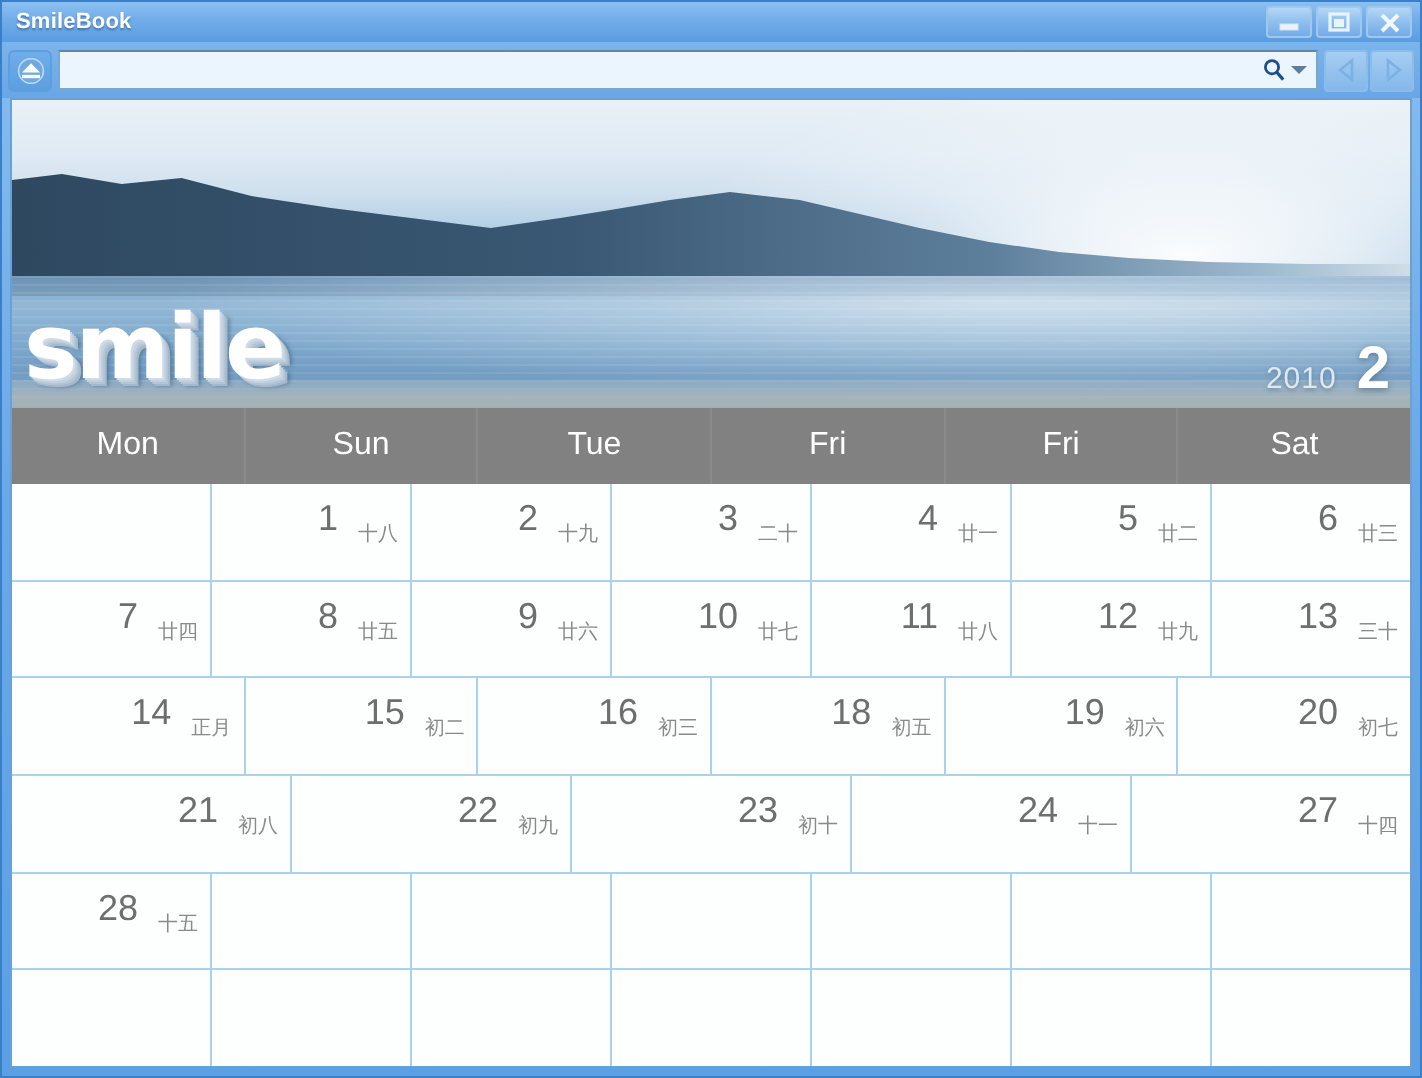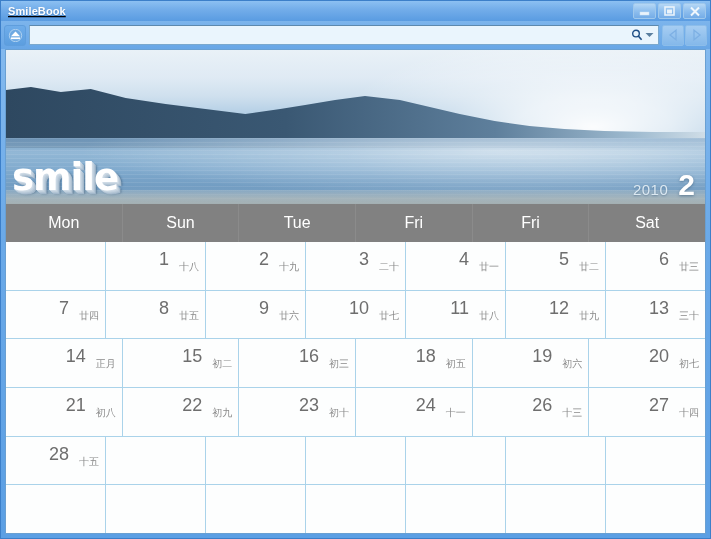--- a/index.html
+++ b/index.html
@@ -30,21 +30,20 @@
   
   .titlebar {
     position: relative;
     height: 20px;
     flex: 0 0 20px;
     background: linear-gradient(180deg,#8cc0f2 0%,#74aeea 40%,#5e9fe3 90%,#5b9ce1 100%);
     display: flex;
     align-items: center;
     padding-left: 7px;
     box-sizing: border-box;
-    text-decoration: underline;
   }
   .title-text {
     color: #ffffff;
     font-size: 11px;
     font-weight: bold;
     letter-spacing: 0.1px;
     text-shadow: 0 1px 1px rgba(40,80,130,0.55);
     white-space: nowrap;
   }
   .win-buttons {
@@ -195,21 +194,21 @@
       radial-gradient(ellipse at 70% 20%, rgba(255,255,255,0.5) 0%, rgba(255,255,255,0) 60%);
   }
   .hero-foam {
     position:absolute; left:0; bottom:0; width:100%; height:14px;
     background: linear-gradient(180deg, rgba(190,200,200,0.25) 0%, rgba(176,186,186,0.75) 60%, rgba(166,176,176,0.9) 100%);
   }
   .logo {
     position: absolute;
     left: 6px;
     bottom: 8px;
-    font-size: 37px;
+    font-size: 45px;
     font-weight: bold;
     color: #ffffff;
     letter-spacing: -1px;
     line-height: 1;
     font-family: "DejaVu Sans", sans-serif;
     text-shadow:
       1px 1px 0 #cfdbe6,
       2px 2px 0 #c2d1de,
       3px 3px 0 #b3c5d5,
       4px 4px 0 #a3b8cb,
@@ -503,24 +502,20 @@
           </div>
           <div class="day-cell">
             <span class="day-num">23</span>
             <span class="day-lunar">初十</span>
           </div>
           <div class="day-cell">
             <span class="day-num">24</span>
             <span class="day-lunar">十一</span>
           </div>
           <div class="day-cell">
-            <span class="day-num">26</span>
-            <span class="day-lunar">十三</span>
-          </div>
-          <div class="day-cell">
             <span class="day-num">27</span>
             <span class="day-lunar">十四</span>
           </div>
         </div>
         <div class="week">
           <div class="day-cell">
             <span class="day-num">28</span>
             <span class="day-lunar">十五</span>
           </div>
           <div class="day-cell"></div>

